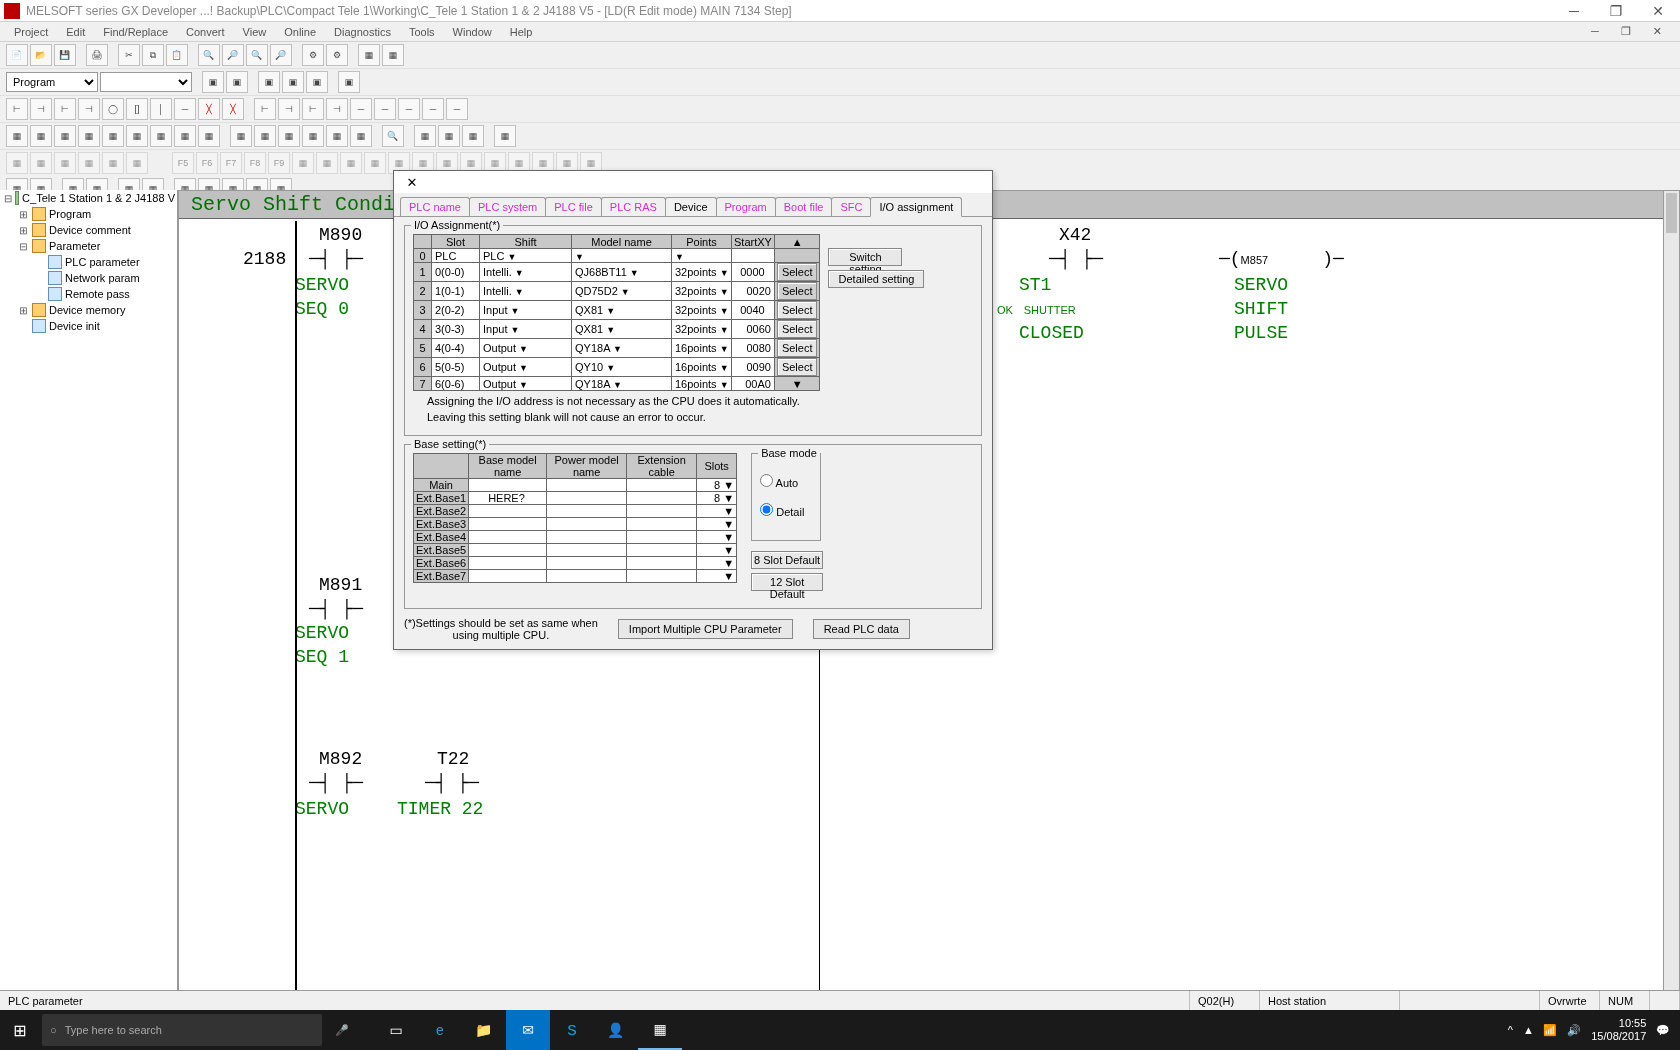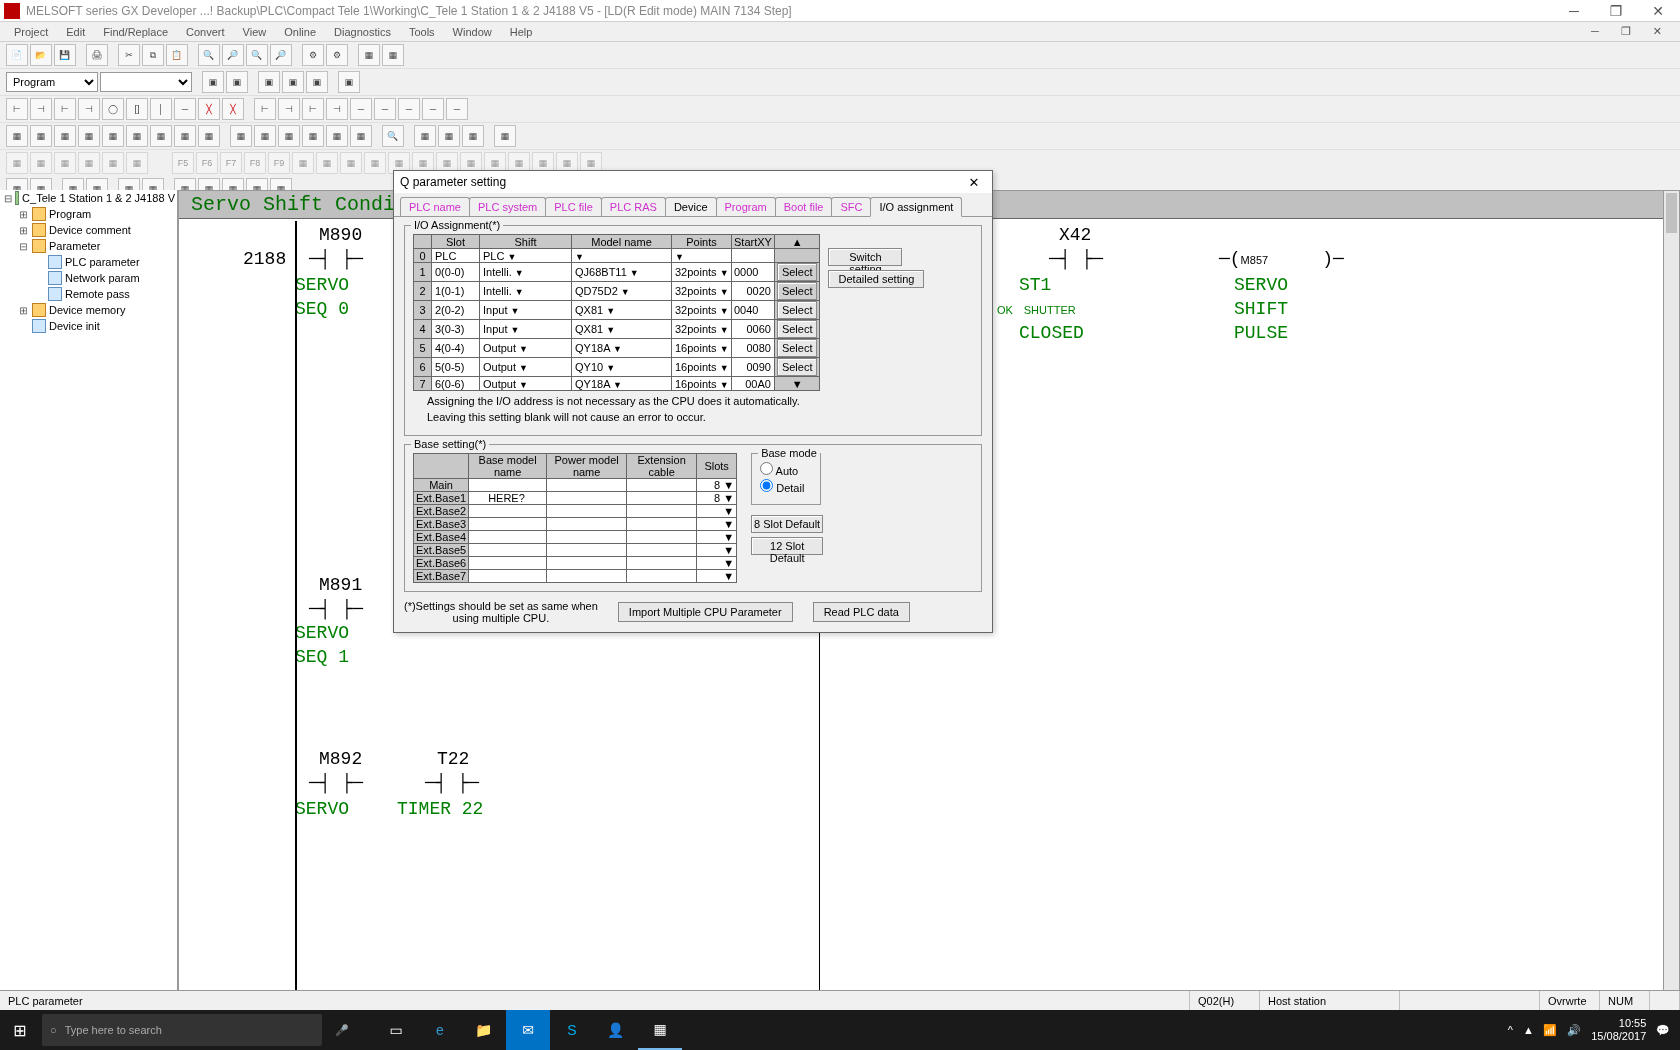--- a/index.html
+++ b/index.html
@@ -71,21 +71,21 @@
 .smallbtn { border: 1px solid #888; background: #e8e8e8; padding: 2px 4px; font-size: 11px; height: 18px; box-shadow: 1px 1px 0 #fff inset; }
 .smallbtn.sel { background: #d0d0d0; }
 
 .basetable { border-collapse: collapse; font-size: 11px; }
 .basetable th, .basetable td { border: 1px solid #666; padding: 0 2px; height: 13px; background: #fff; font-weight: normal; text-align: center; }
 .basetable th { background: #c8c8c8; }
 .basetable td.hdr { background: #c8c8c8; }
 
 .radiobox { border: 1px solid #999; padding: 6px 8px 8px 8px; position: relative; font-size: 11px; }
 .radiobox .lbl { position: absolute; top: -7px; left: 6px; background: #f0f0f0; padding: 0 3px; }
-.radiobox label { display: block; margin: 2px 0; }
+.radiobox label { display: block; margin: 14px 0; }
 
 .dlgnote { font-size: 11px; margin: 4px 0 4px 14px; }
 .dlgfooter { display: flex; justify-content: flex-end; gap: 6px; padding: 6px 10px 10px 10px; }
 .dlgbtn { border: 1px solid #888; background: #e8e8e8; padding: 2px 10px; min-width: 50px; font-size: 11px; height: 20px; text-align: center; }
 .dlgbtn.pink { color: #d030d0; }
 
 
 .taskbar { position: absolute; bottom: 0; left: 0; right: 0; height: 40px; background: #1a1a1a; display: flex; align-items: center; color: #fff; z-index: 200; }
 .taskbar .start { width: 40px; height: 40px; display: flex; align-items: center; justify-content: center; font-size: 16px; }
 .taskbar .search { flex: 0 0 280px; height: 32px; background: #333; margin-left: 2px; display: flex; align-items: center; padding: 0 8px; color: #aaa; border-radius: 2px; }
@@ -345,21 +345,20 @@
     <div style="position:absolute;top:30px;bottom:0;left:640px;border-left:1px solid #000"></div>
 
     <div class="vscroll">
         <div class="vthumb"></div>
       </div>
   </div>
 </div>
 
 <div class="dialog">
   <div class="dlgtitle">
-    <span class="t">Q parameter setting</span>
     <span class="x">✕</span>
   </div>
   <div class="tabstrip">
     <div class="tab">PLC name</div>
     <div class="tab">PLC system</div>
     <div class="tab">PLC file</div>
     <div class="tab">PLC RAS</div>
     <div class="tab" style="color:#000">Device</div>
     <div class="tab">Program</div>
     <div class="tab">Boot file</div>
@@ -392,39 +391,39 @@
     <td class="lft"> <span class="dd">▼</span></td>
     <td style="text-align:right;padding-right:3px"></td>
     <td class="hdr"></td>
                 </tr>
                 <tr>
                   <td class="hdr">1</td>
     <td class="lft">0(0-0)</td>
     <td class="lft">Intelli. <span class="dd">▼</span></td>
     <td class="lft">QJ68BT11 <span class="dd">▼</span></td>
     <td class="lft">32points <span class="dd">▼</span></td>
-    <td style="text-align:left;padding-right:3px">0000</td>
+    <td style="text-align:center;padding-right:3px">0000</td>
     <td class="hdr"><button class="smallbtn sel">Select</button></td>
                 </tr>
                 <tr>
                   <td class="hdr">2</td>
     <td class="lft">1(0-1)</td>
     <td class="lft">Intelli. <span class="dd">▼</span></td>
     <td class="lft">QD75D2 <span class="dd">▼</span></td>
     <td class="lft">32points <span class="dd">▼</span></td>
     <td style="text-align:right;padding-right:3px">0020</td>
     <td class="hdr"><button class="smallbtn sel">Select</button></td>
                 </tr>
                 <tr>
                   <td class="hdr">3</td>
     <td class="lft">2(0-2)</td>
     <td class="lft">Input <span class="dd">▼</span></td>
     <td class="lft">QX81 <span class="dd">▼</span></td>
     <td class="lft">32points <span class="dd">▼</span></td>
-    <td style="text-align:left;padding-right:3px">0040</td>
+    <td style="text-align:center;padding-right:3px">0040</td>
     <td class="hdr"><button class="smallbtn">Select</button></td>
                 </tr>
                 <tr>
                   <td class="hdr">4</td>
     <td class="lft">3(0-3)</td>
     <td class="lft">Input <span class="dd">▼</span></td>
     <td class="lft">QX81 <span class="dd">▼</span></td>
     <td class="lft">32points <span class="dd">▼</span></td>
     <td style="text-align:right;padding-right:3px">0060</td>
     <td class="hdr"><button class="smallbtn">Select</button></td>

